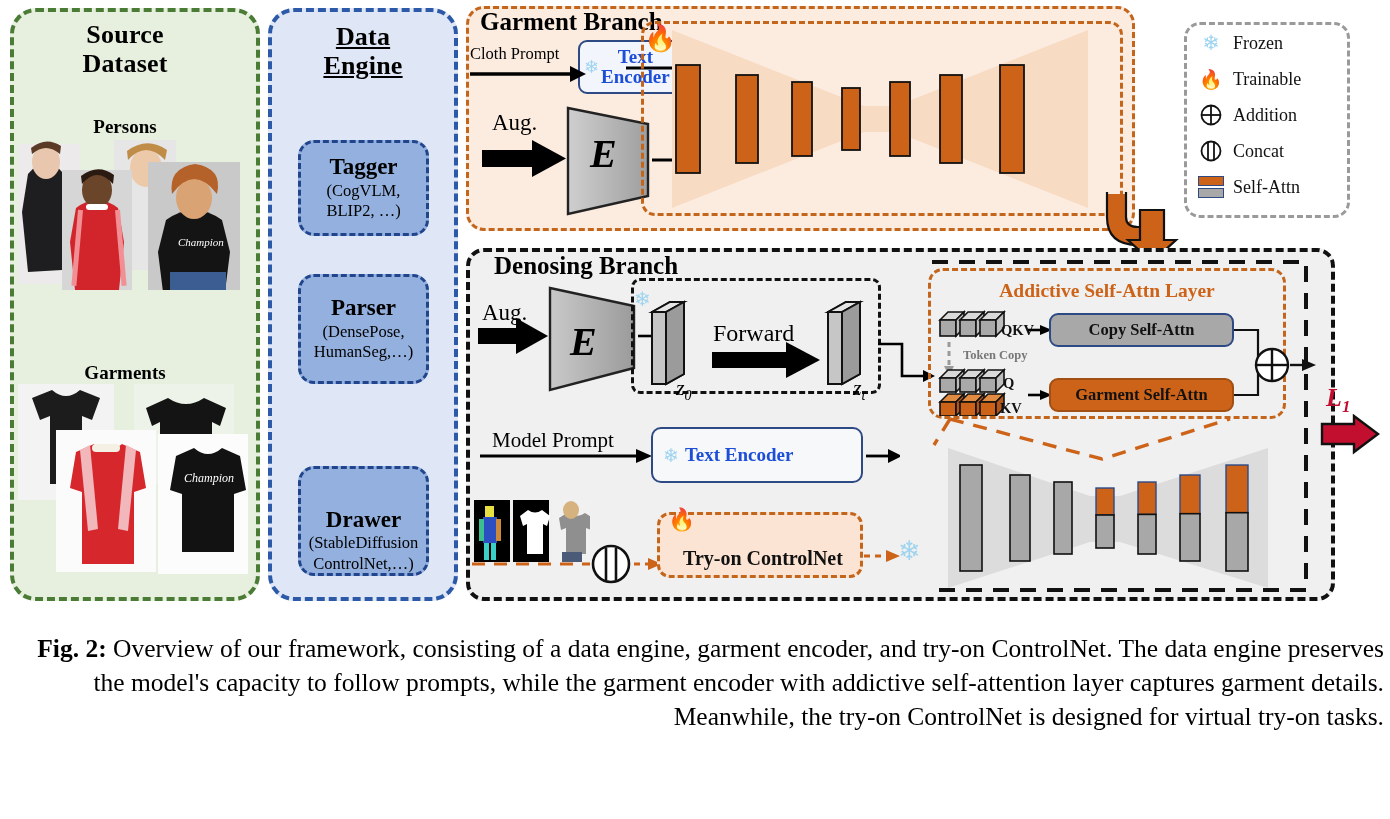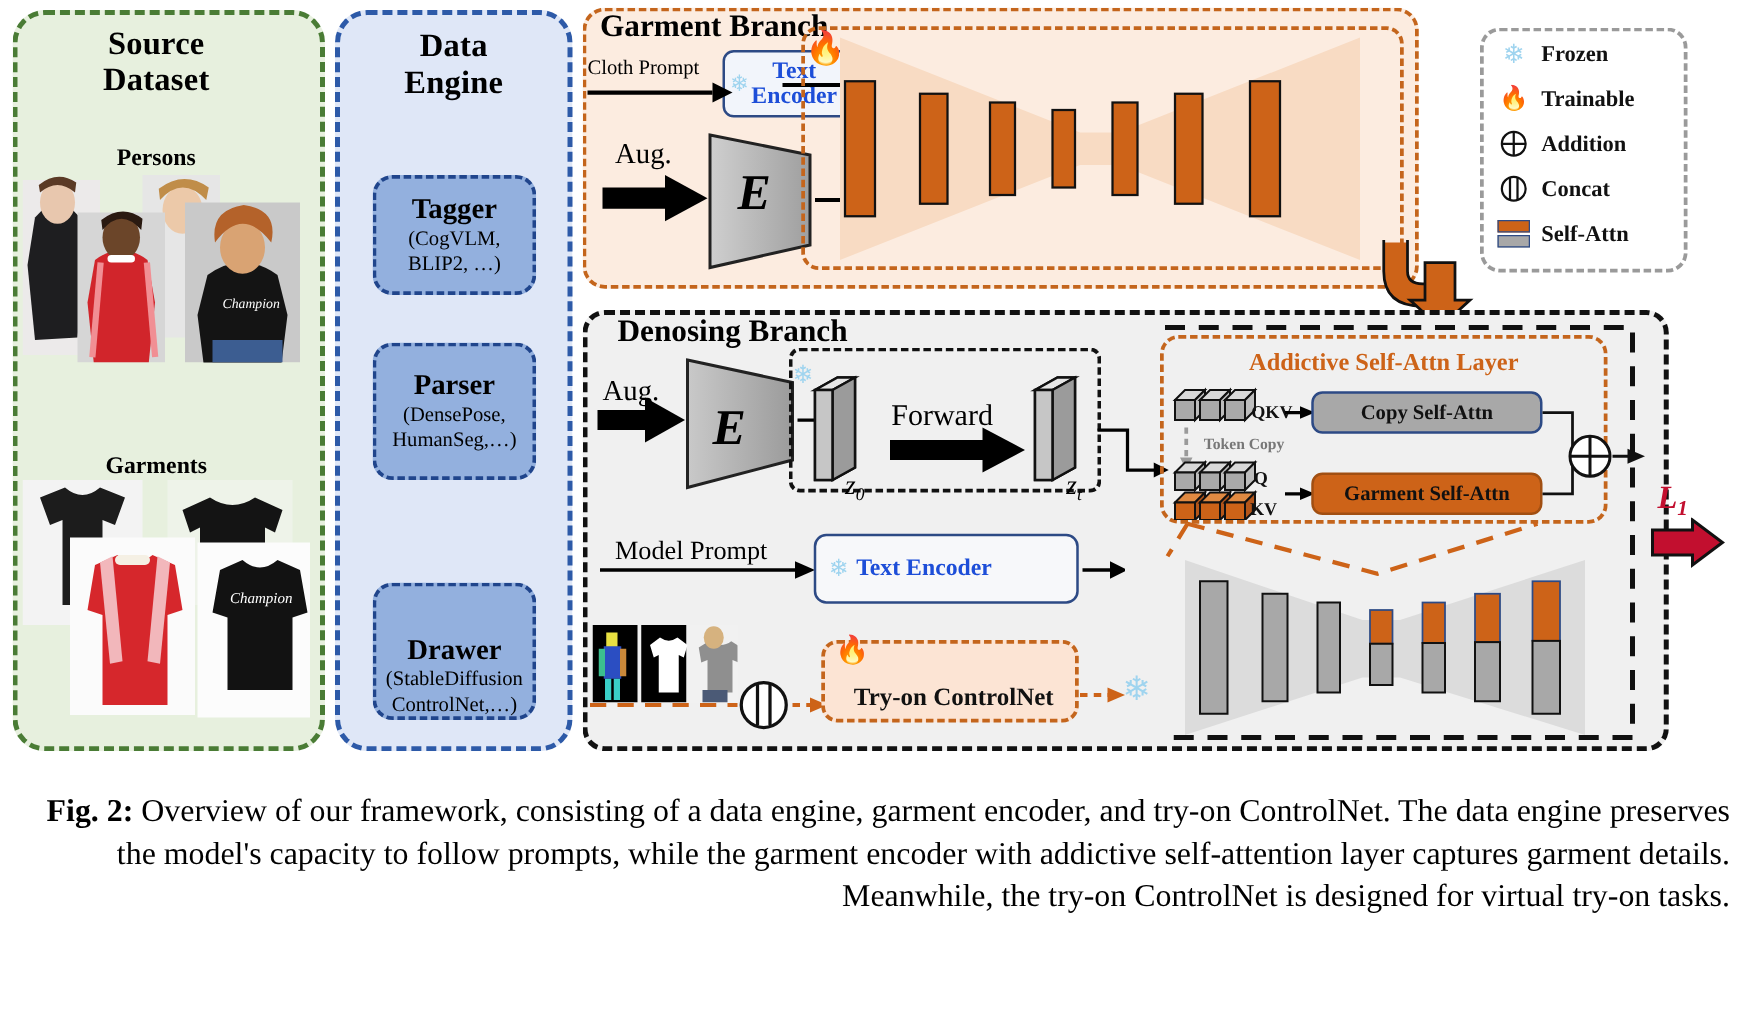--- a/index.html
+++ b/index.html
@@ -31,21 +31,21 @@
   #persons-title { left: 0; top: 116px; width: 250px; }
   #garments-title { left: 0; top: 362px; width: 250px; }
 
   
   #engine-panel {
     left: 268px; top: 8px; width: 190px; height: 593px;
     background: #dfe7f7;
     border: 4px dashed #2d5aa8;
     border-radius: 26px;
   }
-  #engine-title { left: 268px; top: 22px; width: 190px; }
+  #engine-title { left: 268px; top: 22px; width: 190px; text-decoration: underline; }
   .engine-box {
     position: absolute; left: 298px; width: 131px;
     background: #93b0de;
     border: 3px dashed #20458c;
     border-radius: 16px;
     display: flex; flex-direction: column;
     align-items: center; justify-content: center;
     color: #000; text-align: center;
   }
   .engine-box .eb-name { font-weight: bold; font-size: 23px; line-height: 1.05; }
@@ -139,21 +139,21 @@
   #denoise-unet-area { left: 938px; top: 438px; width: 344px; height: 155px; }
 
   
   #legend {
     left: 1184px; top: 22px; width: 166px; height: 196px;
     border: 3px dashed #9a9a9a; border-radius: 16px; background: #fff;
   }
   .legend-row {
     display:flex; align-items:center; height: 36px; padding-left: 11px; gap: 9px;
   }
-  .legend-label { font-weight:bold; font-size:18px; color:#111; }
+  .legend-label { font-weight:normal; font-size:18px; color:#111; }
 
   
   #l1-label { left: 1326px; top: 383px; font-size: 26px; font-weight:bold; font-style:italic; color:#c20f2f; }
 
   
   #caption {
     position: absolute; left: 6px; top: 632px; width: 1378px;
     font-family: "Liberation Serif", serif;
     font-size: 25.5px; line-height: 1.34; color: #000; text-align: right;
   }

